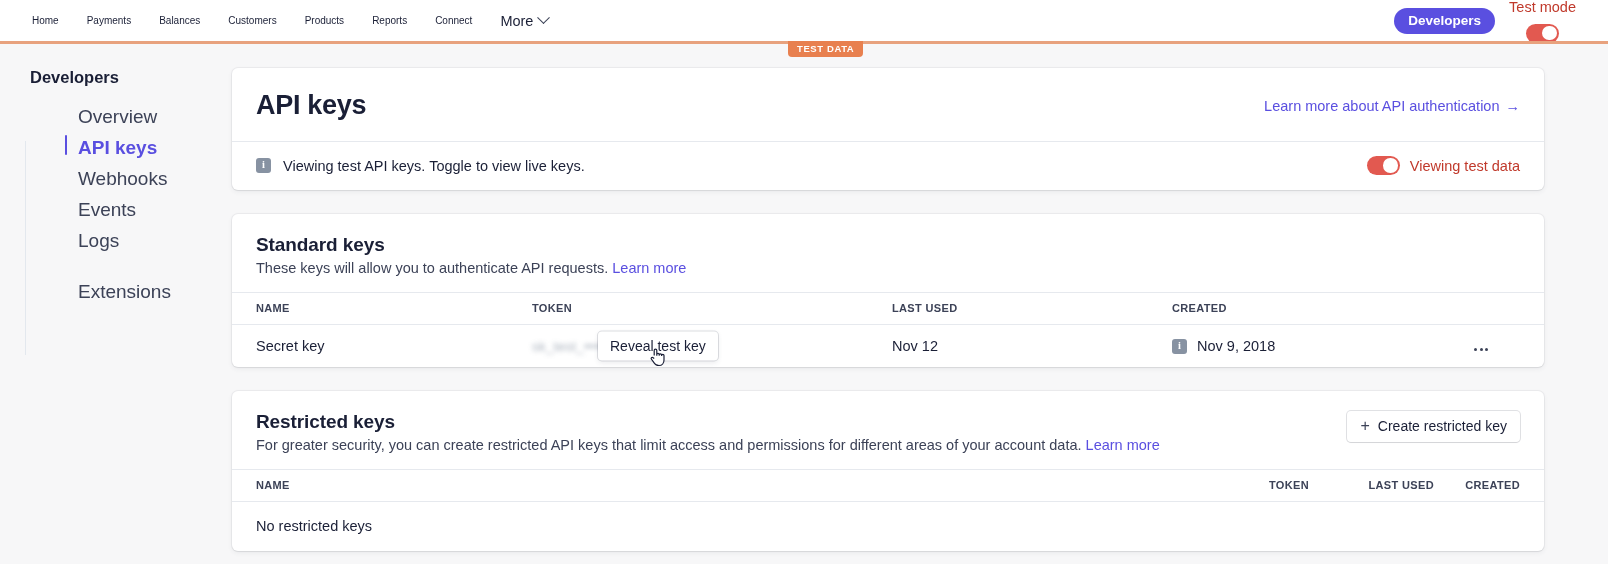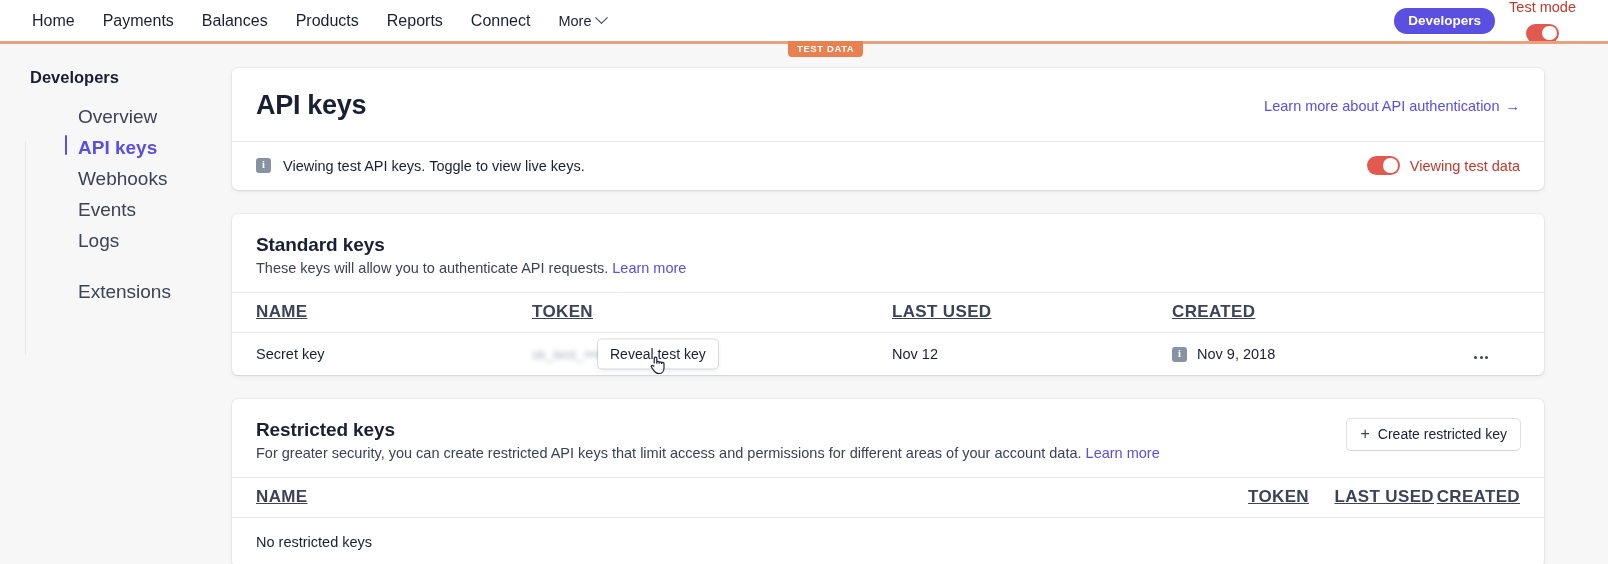--- a/index.html
+++ b/index.html
@@ -15,21 +15,21 @@
   .topnav {
     position: relative;
     height: 41px;
     background: #ffffff;
     display: flex;
     align-items: center;
     padding: 0 24px;
   }
   .topnav-left { display: flex; align-items: center; gap: 0; }
   .nav-link {
-    font-size: 16px;
+    font-size: 10px;
     color: #1a1f36;
     padding: 0 14px;
     line-height: 41px;
     white-space: nowrap;
     cursor: pointer;
   }
   .nav-link.first { padding-left: 8px; }
   .nav-more { display: flex; align-items: center; gap: 6px; padding: 0 14px; cursor: pointer; }
   .nav-more span { font-size: 14.5px; color: #1a1f36; }
   .chev {
@@ -231,30 +231,29 @@
   .plus {
     font-size: 16px;
     color: #3c4257;
     line-height: 1;
     font-weight: 400;
   }
 
   
   table { width: 100%; border-collapse: collapse; table-layout: fixed; }
   thead th {
-    font-size: 17px;
+    font-size: 11px;
     font-weight: 700;
     letter-spacing: 0.35px;
     color: #3c4257;
     text-align: left;
     padding: 9px 0 10px;
     border-top: 1px solid #e6e9ee;
     border-bottom: 1px solid #e6e9ee;
     background: #ffffff;
-    text-decoration: underline;
   }
   thead th:first-child { padding-left: 24px; }
   tbody td {
     font-size: 14.5px;
     color: #1a1f36;
     padding: 13px 0;
     border-bottom: 1px solid #e6e9ee;
     vertical-align: middle;
   }
   tbody tr:last-child td { border-bottom: none; }
@@ -313,20 +312,21 @@
   .empty-row td { color: #1a1f36; font-size: 14.5px; padding: 16px 0 17px 24px; }
 </style>
 </head>
 <body>
 
 <div class="topnav">
   <div class="topnav-left">
     <div class="nav-link first">Home</div>
     <div class="nav-link">Payments</div>
     <div class="nav-link">Balances</div>
+    <div class="nav-link">Customers</div>
     <div class="nav-link">Products</div>
     <div class="nav-link">Reports</div>
     <div class="nav-link">Connect</div>
     <div class="nav-more">
       <span>More</span>
       <span class="chev"></span>
     </div>
   </div>
   <div class="topnav-right">
     <div class="dev-pill">Developers</div>

